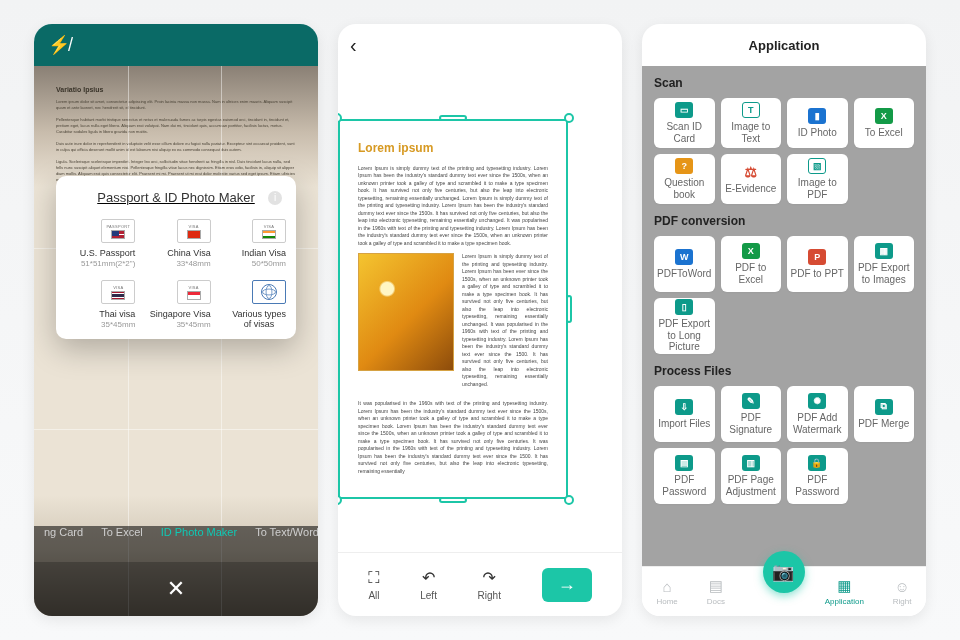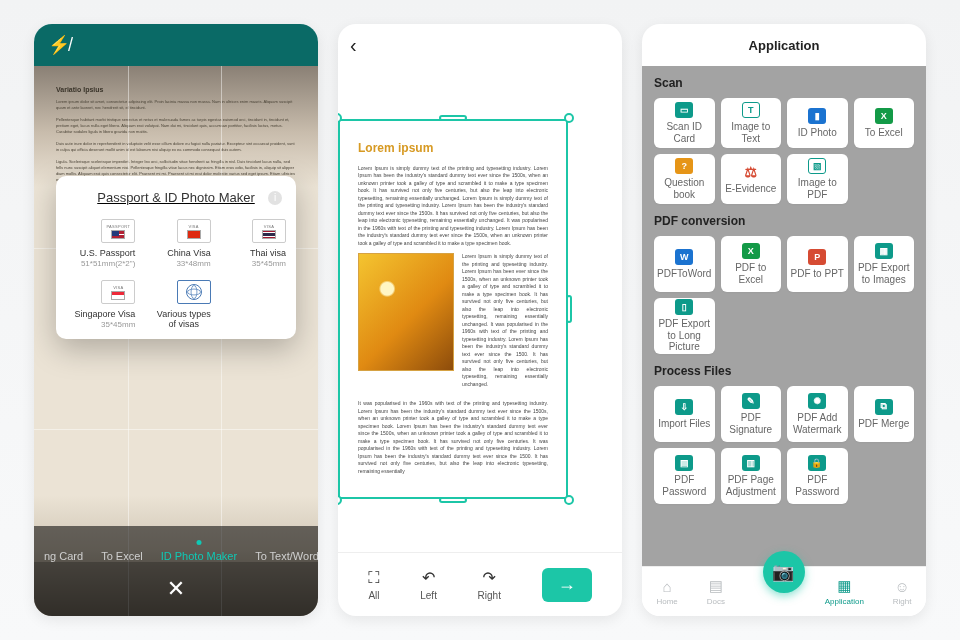--- a/index.html
+++ b/index.html
@@ -24,21 +24,21 @@
     display:flex; justify-content:center;
   }
   .p1-page { width: 240px; margin-top: 20px; }
   .p1-pageTitle { font-size:7px; font-weight:600; color:#3a342a; margin-bottom:6px; }
   .p1-bodytext { font-size:4px; line-height:1.5; color:#4a4336; }
   .p1-grid { position:absolute; inset:0; pointer-events:none; }
   .p1-gh { position:absolute; left:0; right:0; height:1px; background:rgba(255,255,255,0.45); }
   .p1-gv { position:absolute; top:0; bottom:0; width:1px; background:rgba(255,255,255,0.45); }
   .p1-tabbar {
     position:absolute; left:0; right:0; bottom:54px; height:36px;
-    background:rgba(0,0,0,0.55); display:flex; align-items:flex-end; gap:18px;
+    background:rgba(0,0,0,0.55); display:flex; align-items:flex-start; gap:18px;
     color:#cfcfcf; font-size:11px; padding:0 10px; overflow:hidden;
   }
   .p1-tab { white-space:nowrap; }
   .p1-tab.active { color:#0fc9b5; position:relative; }
   .p1-tab.active::before { content:""; position:absolute; top:-10px; left:50%; transform:translateX(-50%); width:5px; height:5px; background:#0fc9b5; border-radius:50%; }
   .p1-bottom { position:absolute; left:0; right:0; bottom:0; height:54px; background:rgba(0,0,0,0.65); display:flex; align-items:center; justify-content:center; }
   .p1-close { color:#fff; font-size:22px; }
   .p1-modal {
     position:absolute; top:110px; left:22px; right:22px; background:#fff;
     border-radius:10px; padding:14px 8px 6px; box-shadow:0 10px 30px rgba(0,0,0,0.25);
@@ -155,20 +155,28 @@
           <div class="p1-card">
               <span class="lbl">VISA</span>
               <span class="p1-flag cn"></span>
             </div>
           <div class="p1-itemName">China Visa</div>
           <div class="p1-itemDim">33*48mm</div>
         </div>
         <div class="p1-item">
           <div class="p1-card">
               <span class="lbl">VISA</span>
+              <span class="p1-flag in"></span>
+            </div>
+          <div class="p1-itemName">Indian Visa</div>
+          <div class="p1-itemDim">50*50mm</div>
+        </div>
+        <div class="p1-item">
+          <div class="p1-card">
+              <span class="lbl">VISA</span>
               <span class="p1-flag th"></span>
             </div>
           <div class="p1-itemName">Thai visa</div>
           <div class="p1-itemDim">35*45mm</div>
         </div>
         <div class="p1-item">
           <div class="p1-card">
               <span class="lbl">VISA</span>
               <span class="p1-flag sg"></span>
             </div>

